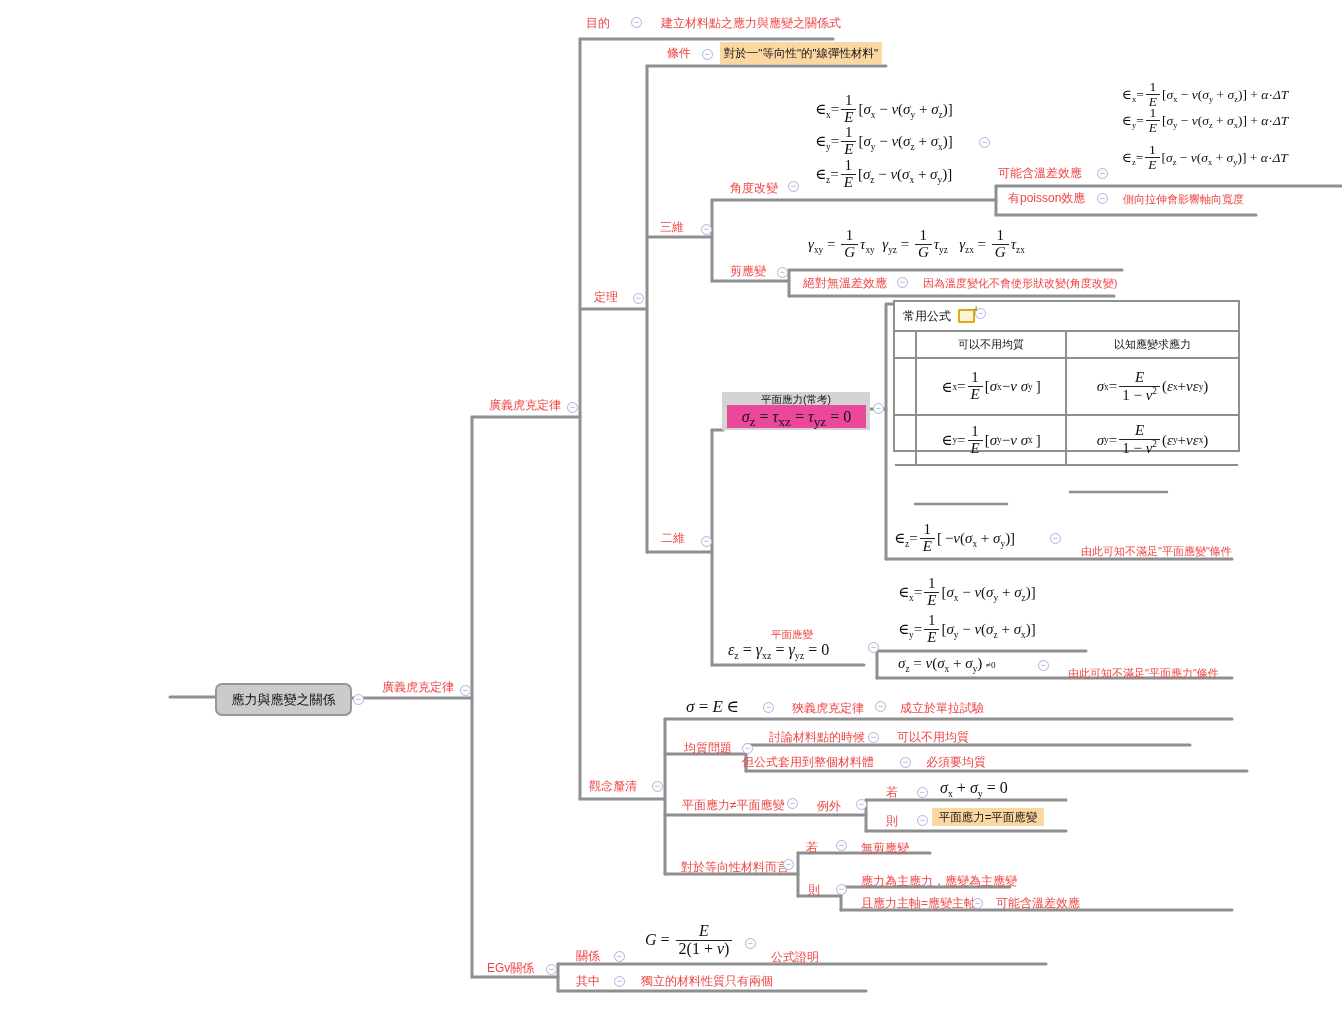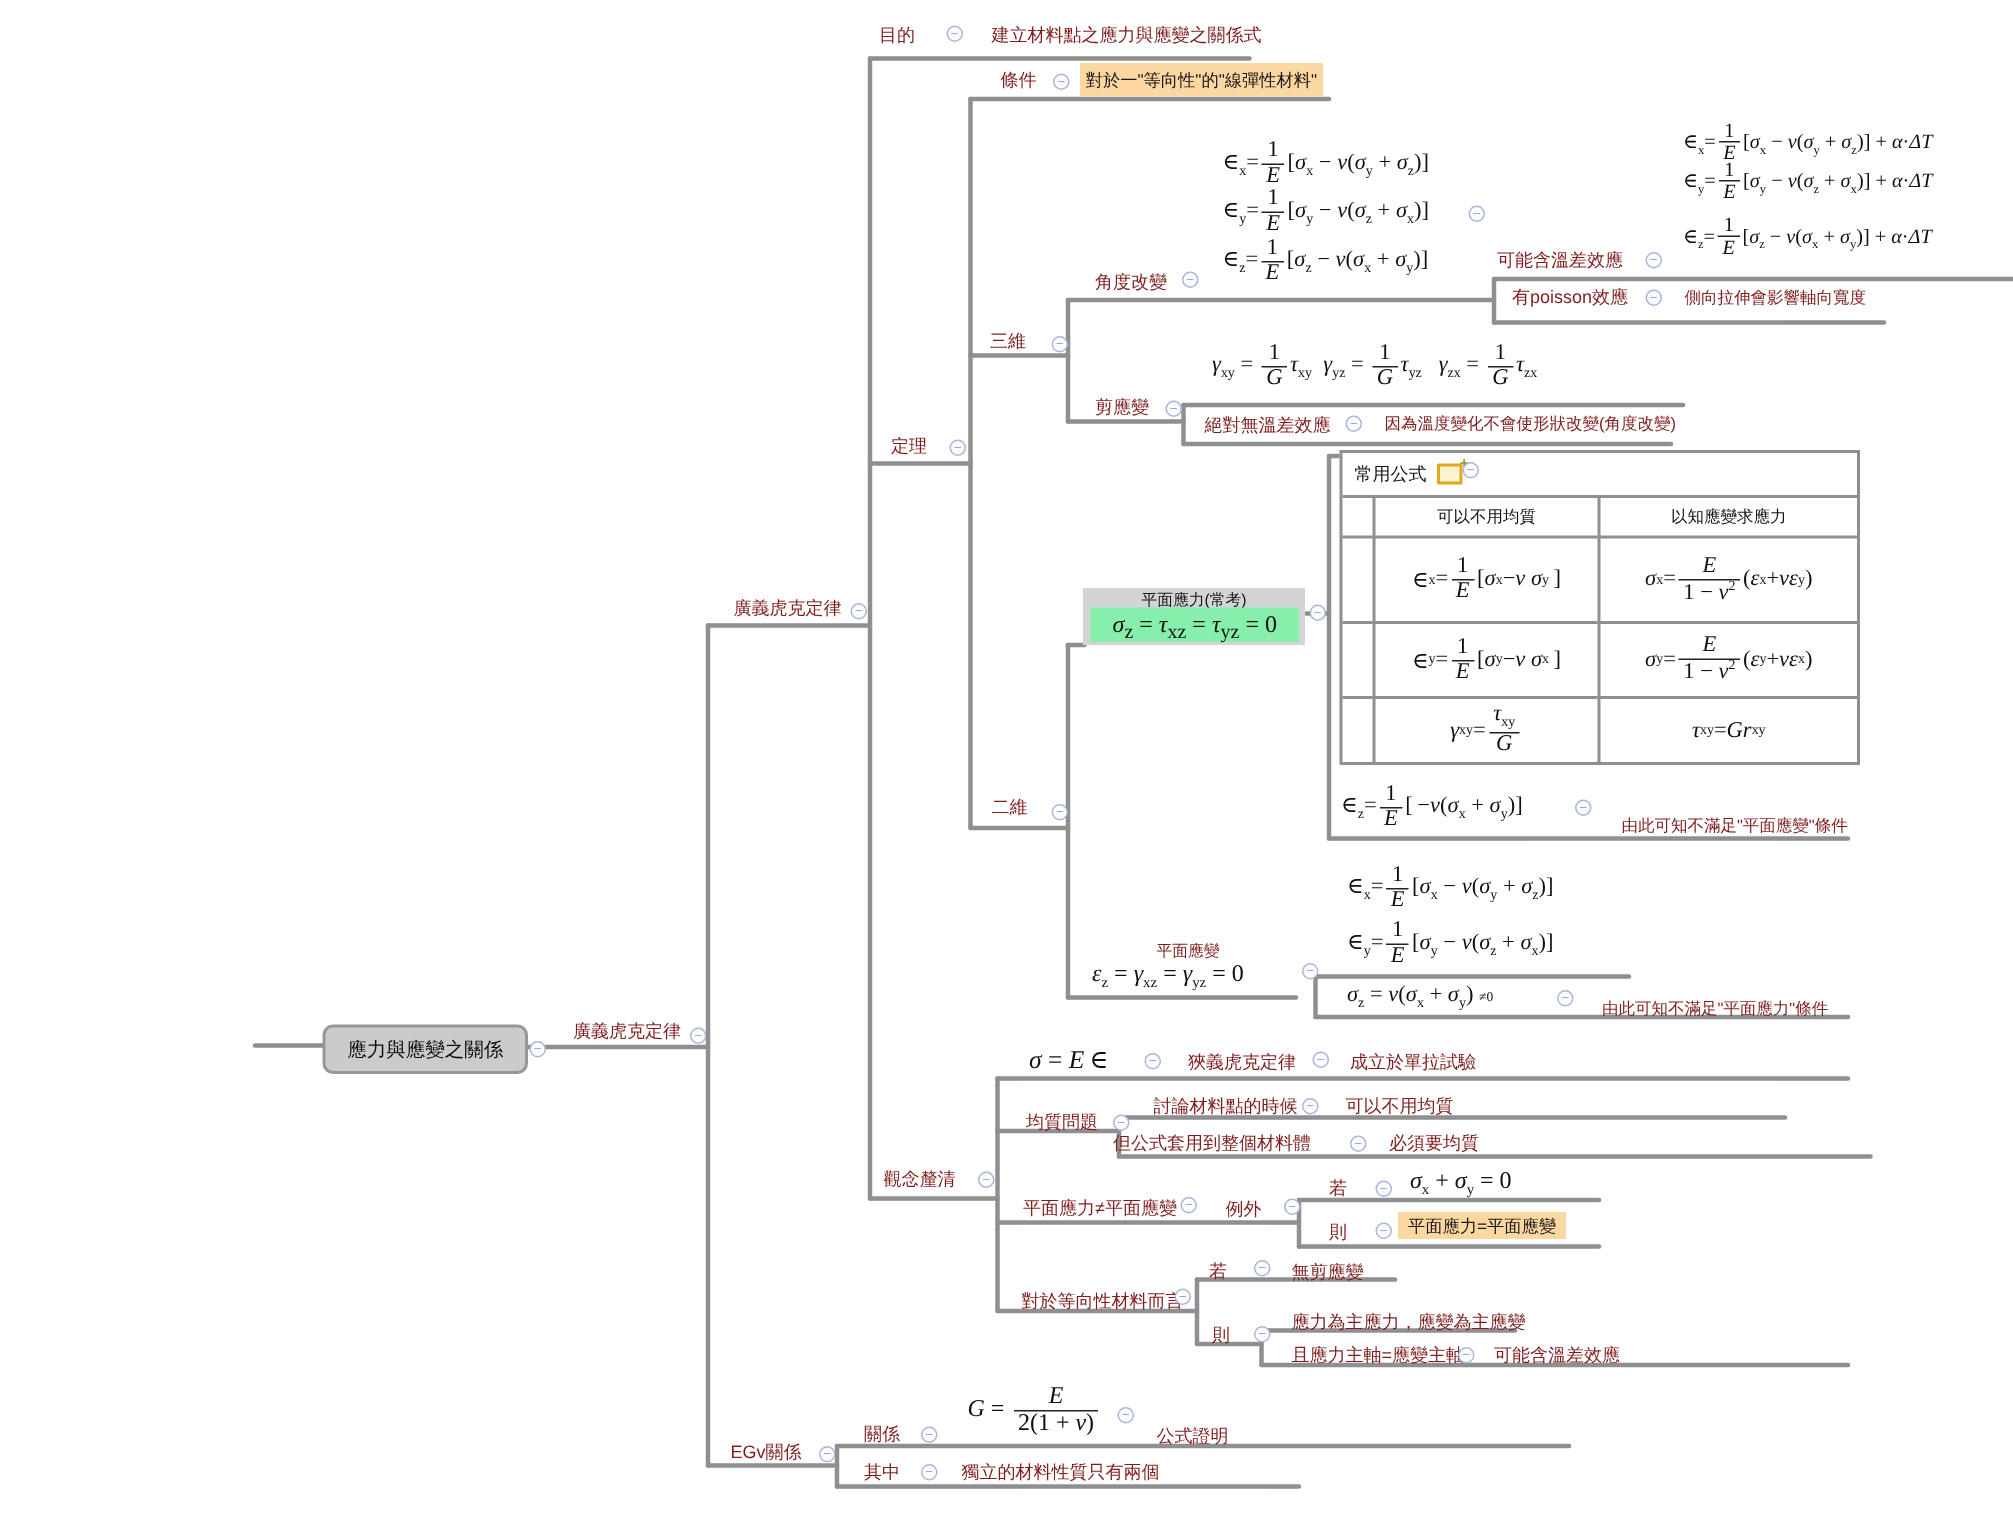--- a/index.html
+++ b/index.html
@@ -1,19 +1,19 @@
 <!DOCTYPE html>
 <html><head>
 <meta charset="utf-8">
 <style>
   html,body{margin:0;padding:0;background:#fff;}
   .canvas{position:relative;width:1342px;height:1009px;background:#ffffff;overflow:hidden;
           font-family:"Liberation Sans","DejaVu Sans",sans-serif;color:#111;}
   .wires{position:absolute;left:0;top:0;}
-  .t{position:absolute;font-size:12px;line-height:1.2;color:#7f1d1d;white-space:nowrap;}
+  .t{position:absolute;font-size:12px;line-height:1.2;color:#ef4444;white-space:nowrap;}
   .ts{font-size:11px;}
   .tt{font-size:10.5px;}
   .m{position:absolute;font-family:"Liberation Serif","DejaVu Serif",serif;font-size:15px;
      color:#101010;white-space:nowrap;line-height:1.1;}
   .m i{font-style:italic;}
   .m sub{font-size:0.62em;}
   .m14{font-size:13.5px;} .m16{font-size:16px;} .m17{font-size:17px;}
   .fr{display:inline-block;vertical-align:-0.55em;text-align:center;line-height:1.05;margin:0 2px;}
   .fr .fn{display:block;border-bottom:1px solid #222;padding:0 3px;}
   .fr .fd{display:block;padding:0 3px;}
@@ -21,23 +21,23 @@
   .rootbox{position:absolute;left:16px;top:672px;width:166px;height:50px;background:#8f8f8f;
            border-radius:9px;display:flex;align-items:center;justify-content:center;
            font-size:20px;color:#0d0d0d;}
   .topicbox{position:absolute;left:215px;top:683px;width:137px;height:33px;background:#cbcbcb;
             border:2px solid #979797;border-radius:7px;display:flex;align-items:center;
             justify-content:center;font-size:13px;color:#0d0d0d;box-sizing:border-box;}
   .hl{position:absolute;background:#fbd7a2;display:flex;align-items:center;justify-content:center;
       font-size:11.5px;color:#151515;white-space:nowrap;}
   .psbox{position:absolute;left:722px;top:392px;width:148px;height:38px;background:#d4d4d4;}
   .ps-t{position:absolute;top:1px;left:0;right:0;text-align:center;font-size:10.5px;color:#151515;}
-  .ps-f{position:absolute;left:5px;top:13px;right:4px;bottom:2px;background:#86efac;text-align:center;
+  .ps-f{position:absolute;left:5px;top:13px;right:4px;bottom:2px;background:#ec4899;text-align:center;
         font-family:"Liberation Serif","DejaVu Serif",serif;font-size:16px;line-height:23px;}
-  .tablebox{position:absolute;left:893px;top:300px;width:347px;height:210px;background:#fff;
+  .tablebox{position:absolute;left:893px;top:300px;width:347px;height:152px;background:#fff;
             border:2px solid #8f8f8f;box-sizing:border-box;}
   .tb-title{position:absolute;left:0;top:0;right:0;height:28px;display:flex;align-items:center;
             padding-left:8px;font-size:12px;}
   .tb-grid{position:absolute;left:0;top:28px;right:0;bottom:0;display:grid;
            grid-template-columns:20px 150px 1fr;grid-template-rows:25px 57px 50px 1fr;
            border-top:2px solid #8f8f8f;}
   .c{border-left:2px solid #8f8f8f;border-top:2px solid #8f8f8f;display:flex;align-items:center;
      justify-content:center;font-size:11px;overflow:hidden;}
   .c:nth-child(3n+1){border-left:none;}
   .c:nth-child(-n+3){border-top:none;}

